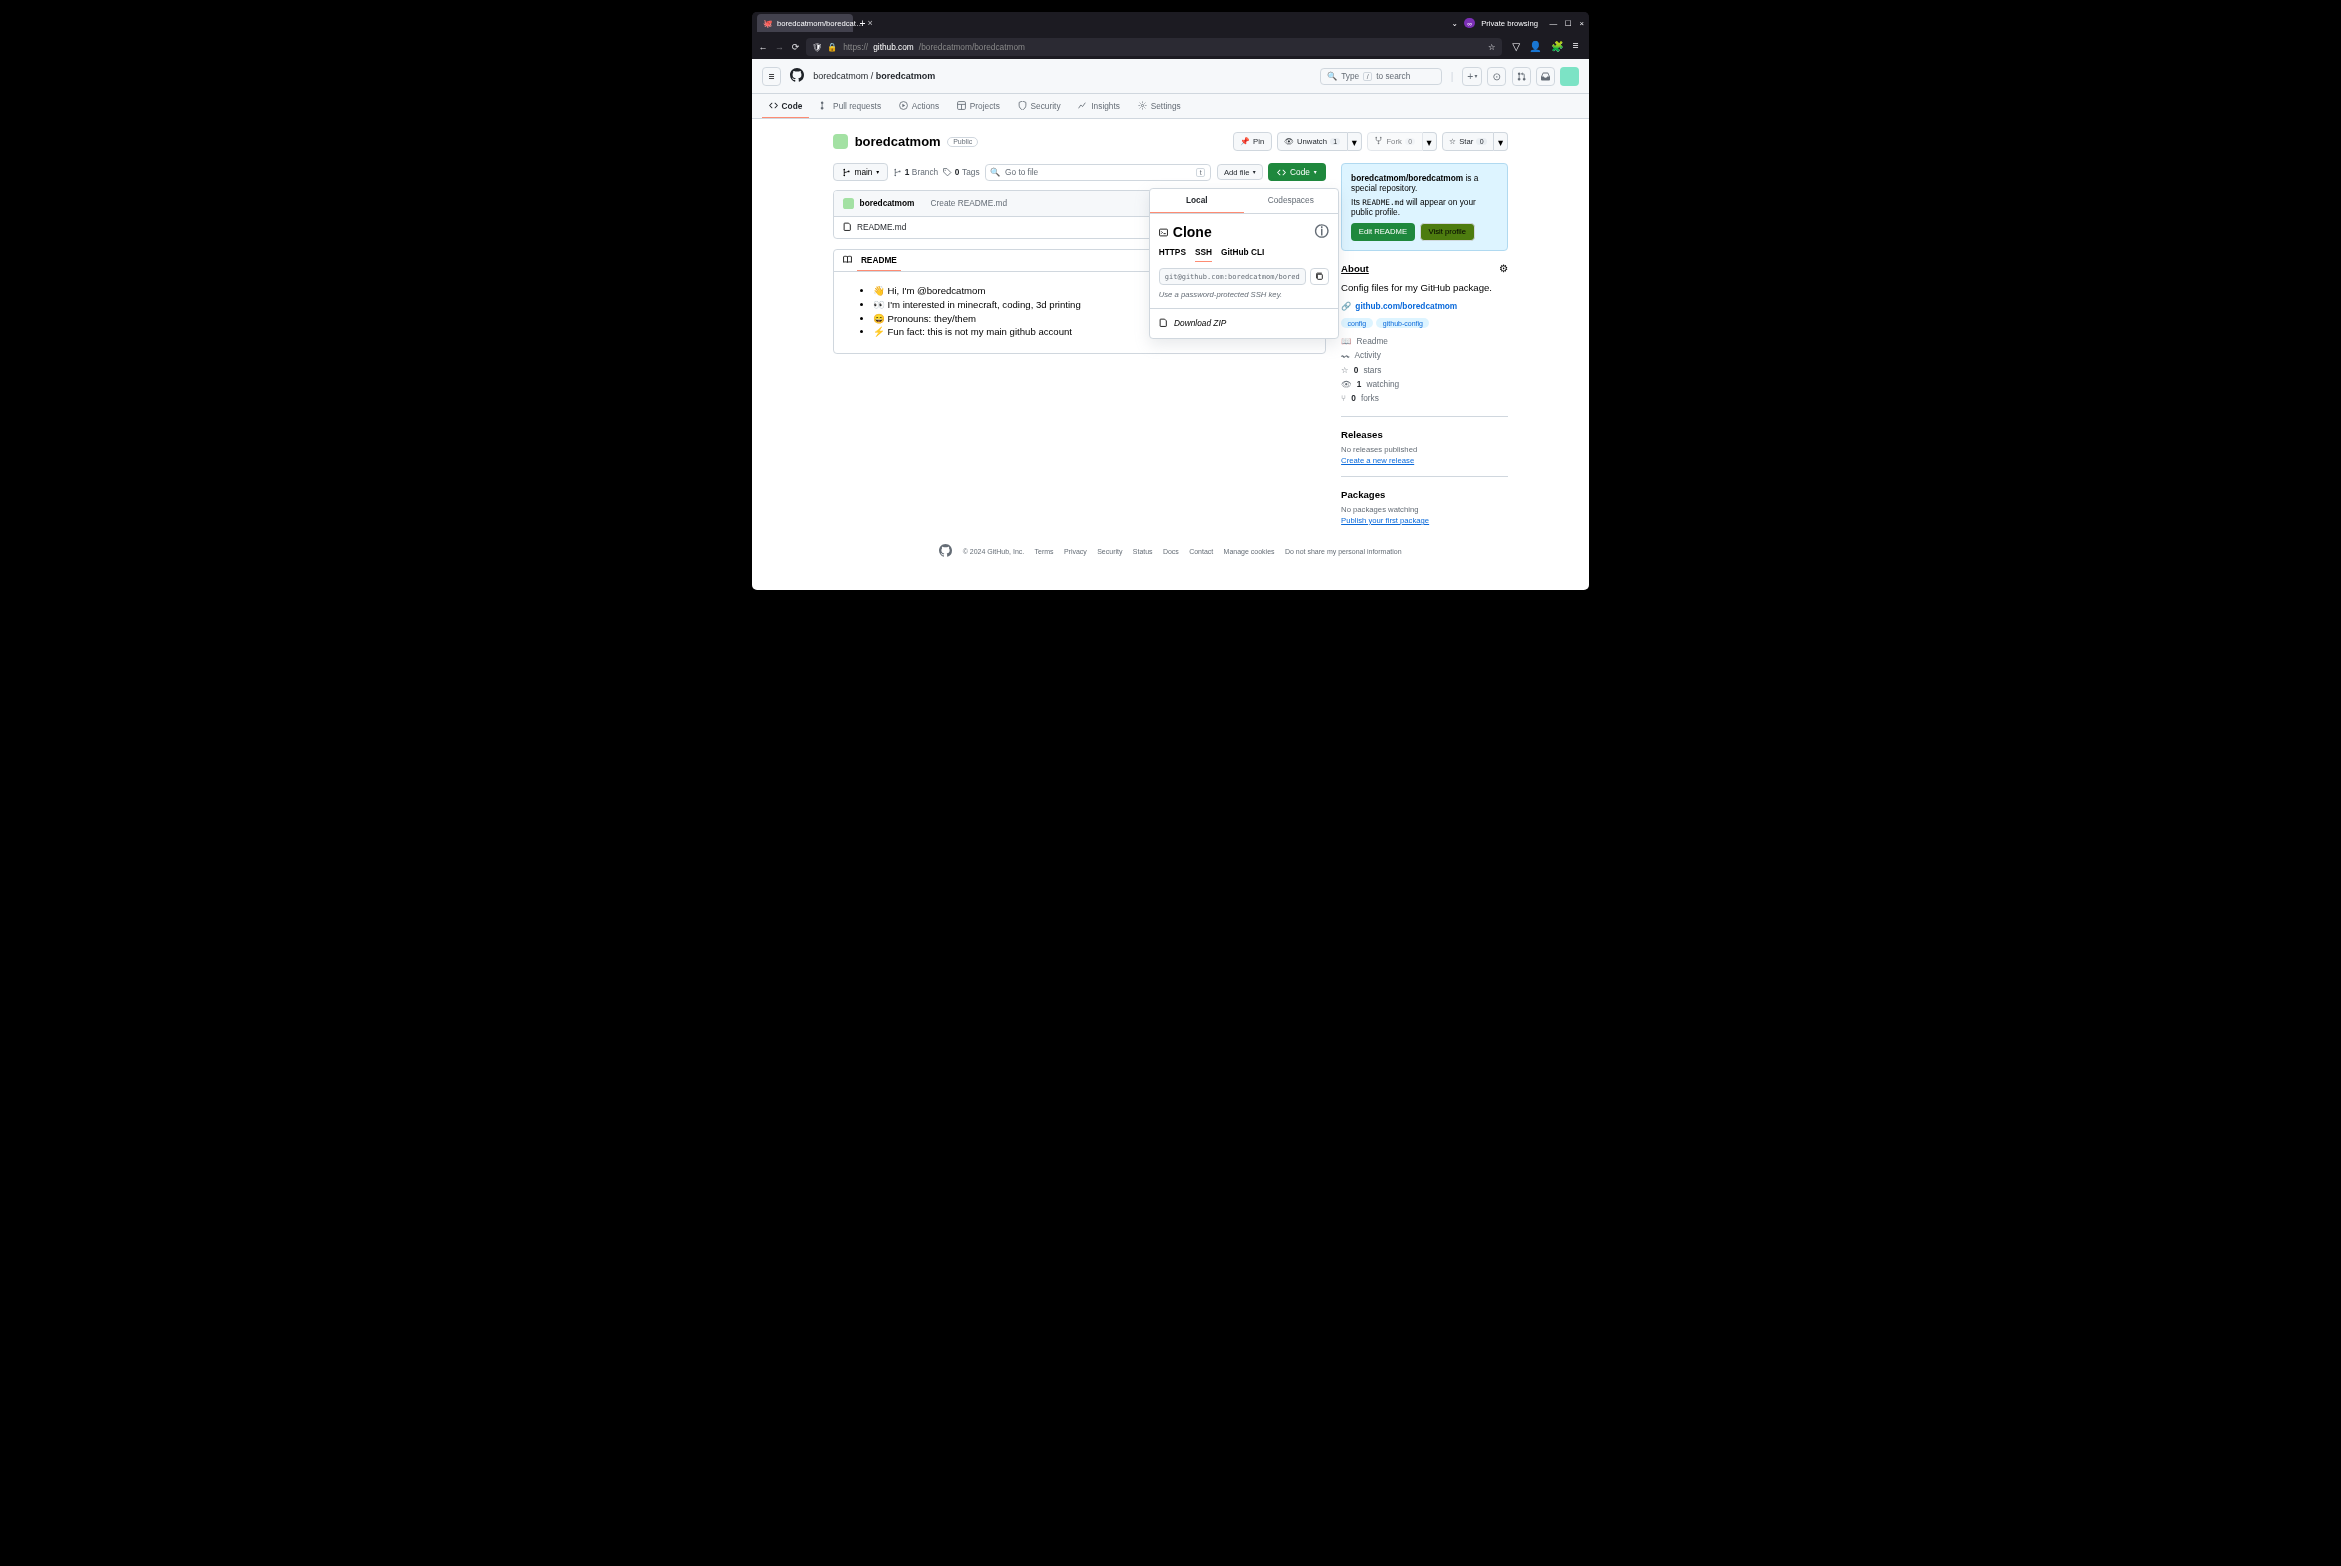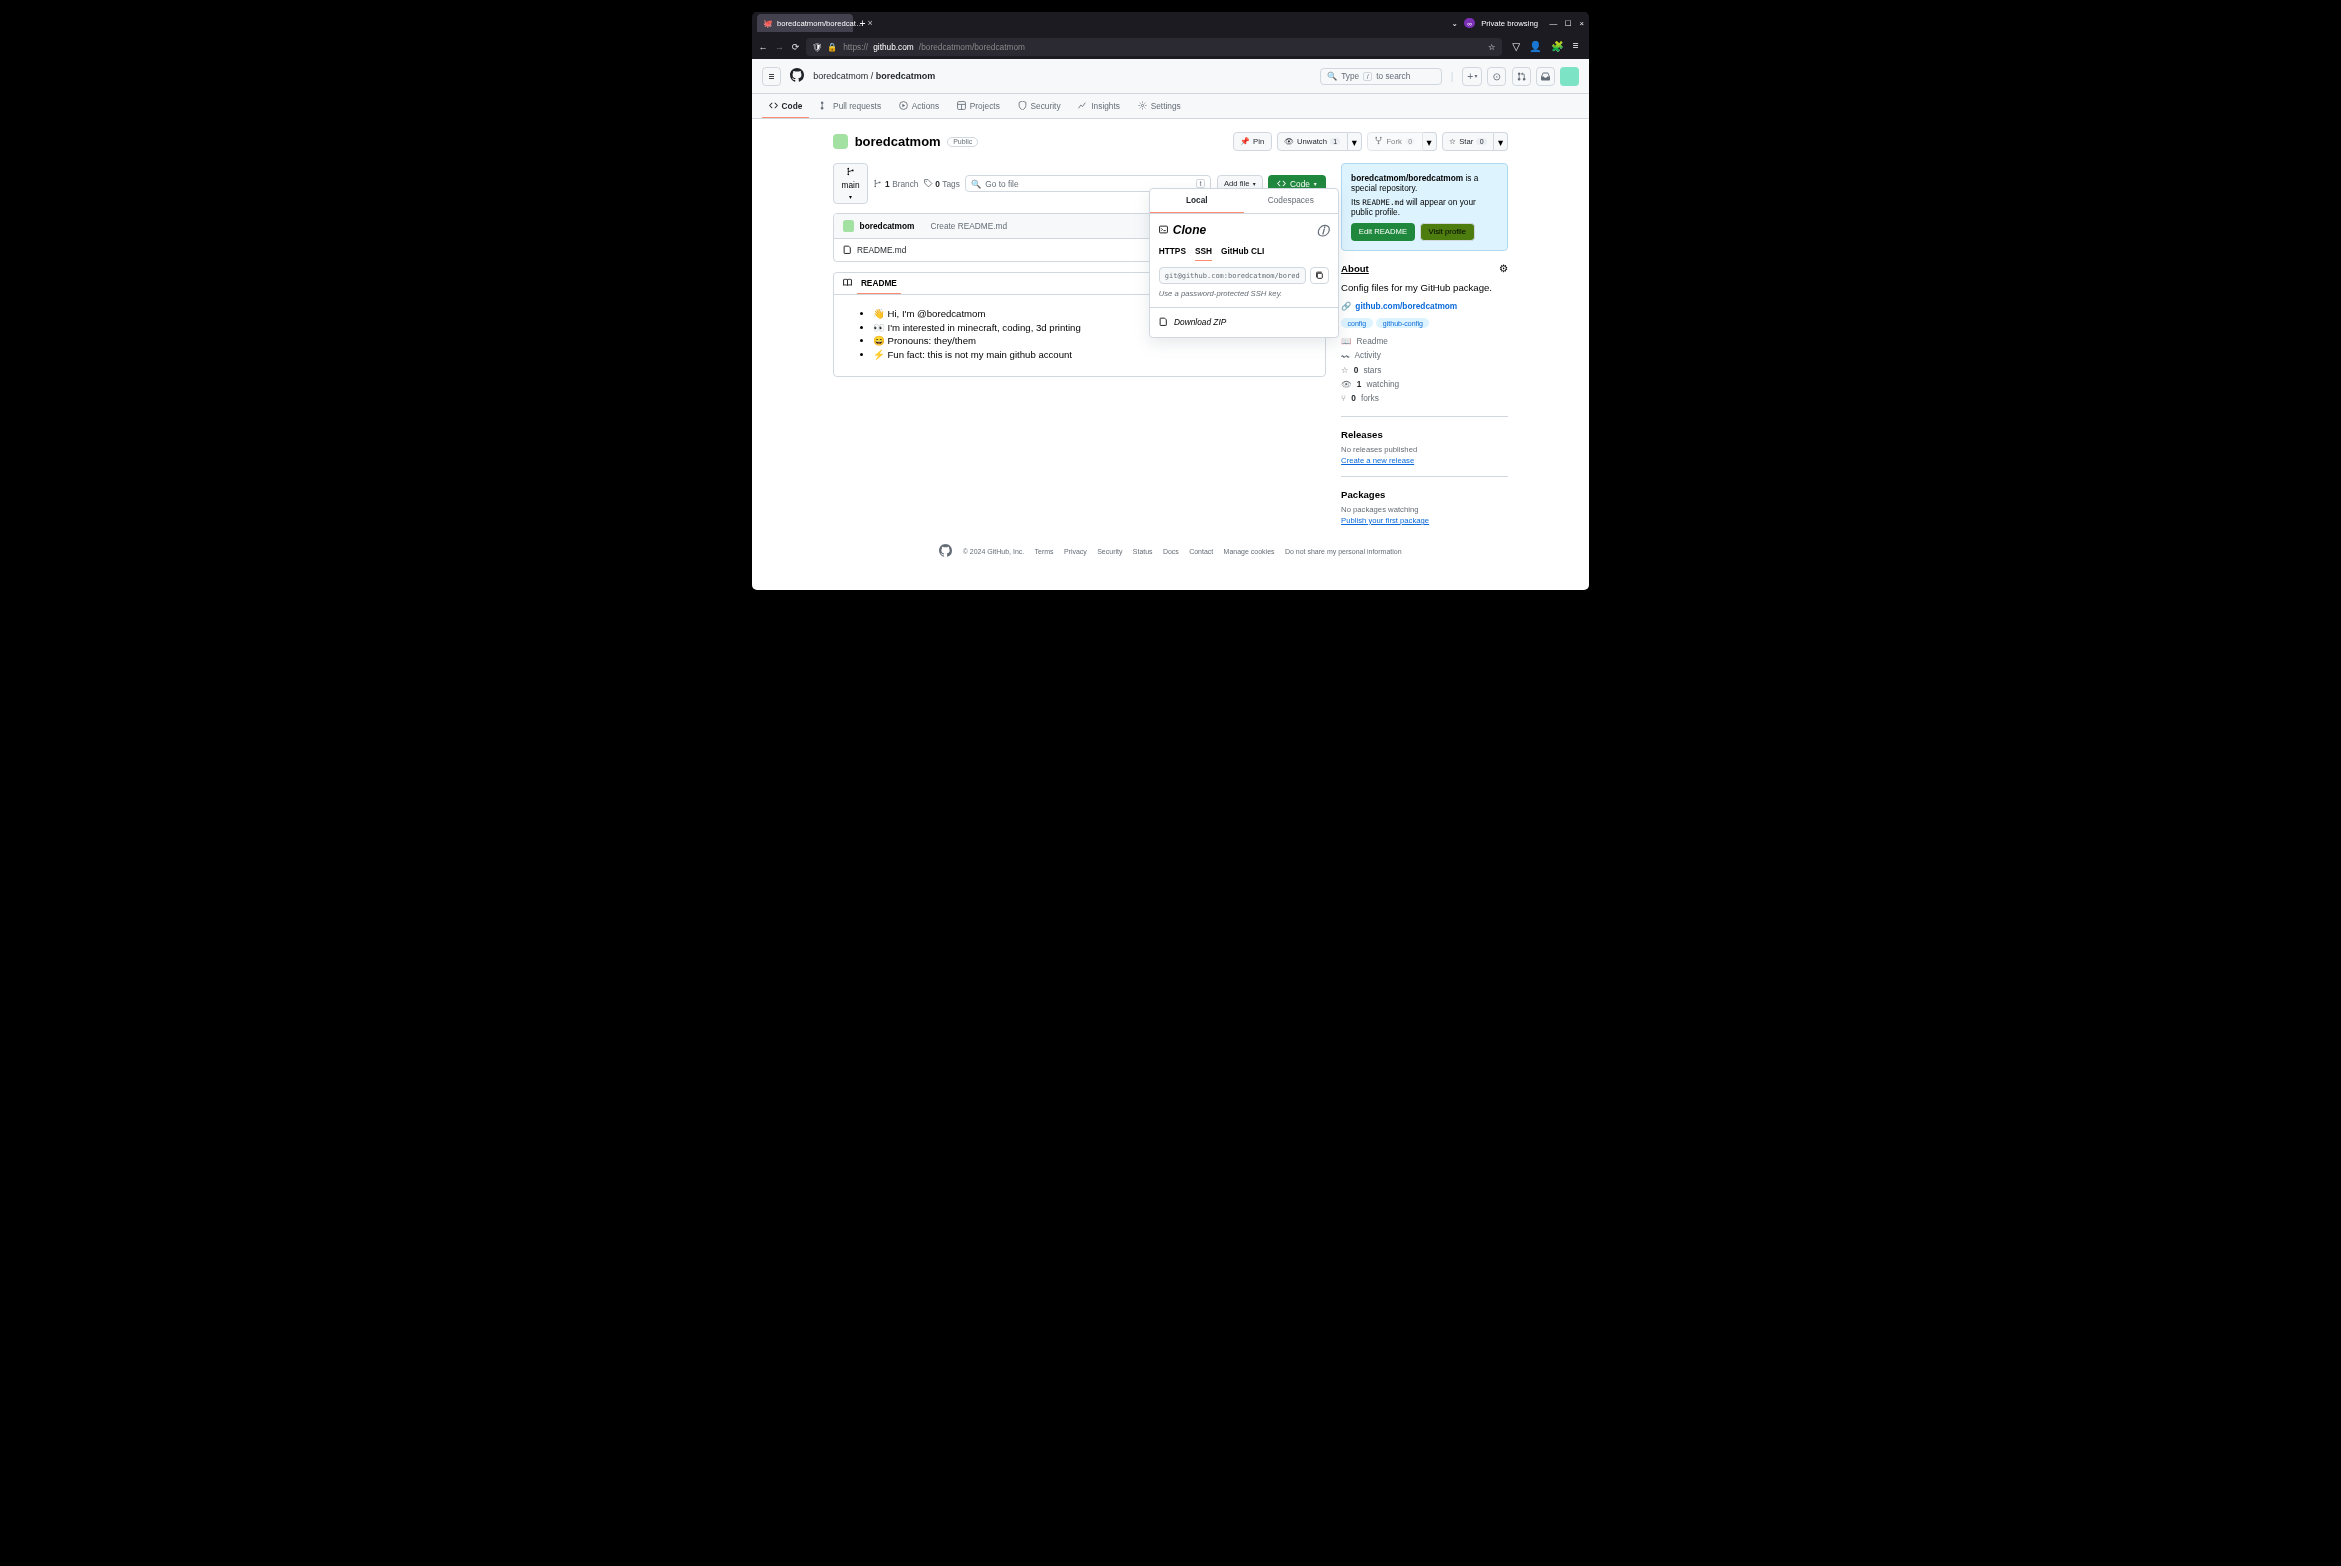--- a/index.html
+++ b/index.html
@@ -46,21 +46,21 @@
 .badge-public { border: 0.6px solid #d0d7de; border-radius: 6.4px; padding: 0.6px 5.1px; font-size: 7px; color: #656d76; }
 .repo-head-spacer { flex: 1; }
 .repo-actions { display: flex; gap: 5.1px; }
 .btn { border: 0.6px solid #d0d7de; background: #f6f8fa; border-radius: 3.9px; padding: 2.6px 6.4px; font-size: 7.7px; display: flex; align-items: center; gap: 3.2px; cursor: pointer; color: #24292f; }
 .btn .count { background: #eaeef2; border-radius: 5.1px; padding: 0 3.2px; font-size: 7px; }
 .btn-drop { border: 0.6px solid #d0d7de; background: #f6f8fa; border-radius: 3.9px; padding: 2.6px 3.9px; cursor: pointer; }
 .repo-body { display: flex; gap: 15.4px; }
 .main-col { flex: 1; min-width: 0; }
 .side-col { width: 167px; flex-shrink: 0; }
 .toolbar { display: flex; gap: 5.1px; margin-bottom: 9px; align-items: center; }
-.branch-btn { border: 0.6px solid #d0d7de; background: #f6f8fa; border-radius: 3.9px; padding: 3.2px 7.7px; font-size: 8.3px; display: flex; align-items: center; gap: 3.9px; cursor: pointer; flex-direction: column; }
+.branch-btn { border: 0.6px solid #d0d7de; background: #f6f8fa; border-radius: 3.9px; padding: 3.2px 7.7px; font-size: 8.3px; display: flex; align-items: center; gap: 3.9px; cursor: pointer; }
 .stat-link { font-size: 8.3px; color: #656d76; display: flex; align-items: center; gap: 2.6px; }
 .stat-link .num { color: #1f2328; font-weight: 600; }
 .gotofile { border: 0.6px solid #d0d7de; border-radius: 3.9px; padding: 2.6px 5.1px; font-size: 8.3px; color: #656d76; flex: 1; display: flex; align-items: center; gap: 3.9px; cursor: pointer; }
 .gotofile .kbd { border: 0.6px solid #d0d7de; border-radius: 1.9px; padding: 0 2.6px; font-size: 7px; margin-left: auto; }
 .btn-green { background: #1f883d; color: #fff; border: none; border-radius: 3.9px; padding: 3.9px 9px; font-size: 8.3px; display: flex; align-items: center; gap: 3.9px; cursor: pointer; }
 .files-box { border: 0.6px solid #d0d7de; border-radius: 3.9px; overflow: hidden; margin-bottom: 10.3px; }
 .files-head { background: #f6f8fa; border-bottom: 0.6px solid #d0d7de; padding: 6.4px 9px; display: flex; align-items: center; gap: 5.1px; font-size: 8.3px; }
 .files-head .author { font-weight: 600; }
 .files-head .msg { color: #656d76; padding-left: 11px; }
 .file-row { padding: 5.1px 9px; display: flex; align-items: center; gap: 5.1px; font-size: 8.3px; border-bottom: 0.6px solid #d0d7de; }
@@ -92,21 +92,21 @@
 .divider { border-top: 0.6px solid #d0d7de; margin: 11.6px 0; }
 .section h3 { font-size: 9.6px; margin-bottom: 5.1px; }
 .section .muted { color: #656d76; font-size: 7.7px; }
 .section a { color: #0969da; font-size: 7.7px; text-decoration: underline; }
 .code-dropdown { position: absolute; top: 25px; right: 139px; width: 190px; background: #fff; border: 0.6px solid #d0d7de; border-radius: 3.9px; box-shadow: 0 5.1px 15.4px rgba(140,149,159,0.2); z-index: 100; }
 .dd-tabs { display: flex; border-bottom: 0.6px solid #d0d7de; }
 .dd-tab { flex: 1; text-align: center; padding: 6.4px; font-size: 8.3px; cursor: pointer; color: #656d76; border-bottom: 1.3px solid transparent; }
 .dd-tab.active { border-bottom: 1.3px solid #fd8c73; color: #1f2328; font-weight: 600; }
 .dd-section { padding: 9px; border-bottom: 0.6px solid #d0d7de; }
 .dd-section:last-child { border-bottom: none; font-style: italic; }
-.dd-title { font-size: 12px; font-weight: 600; display: flex; gap: 5.1px; margin-bottom: 6.4px; font-style: italic; }
+.dd-title { font-size: 14px; font-weight: 600; display: flex; align-items: center; gap: 5.1px; margin-bottom: 6.4px; }
 .dd-title .help { margin-left: auto; color: #656d76; }
 .clone-tabs { display: flex; gap: 9px; font-size: 8.3px; margin-bottom: 6.4px; }
 .clone-tab { cursor: pointer; font-weight: 600; padding-bottom: 3.9px; border-bottom: 1.3px solid transparent; }
 .clone-tab.active { border-bottom: 1.3px solid #fd8c73; }
 .clone-field { display: flex; gap: 3.9px; margin-bottom: 5.1px; }
 .clone-input { flex: 1; border: 0.6px solid #d0d7de; border-radius: 3.9px; padding: 3.2px 5.1px; font-family: monospace; font-size: 7px; background: #f6f8fa; color: #656d76; }
 .copy-btn { border: 0.6px solid #d0d7de; border-radius: 3.9px; width: 19px; display: flex; align-items: center; justify-content: center; cursor: pointer; }
 .clone-hint { font-size: 7.7px; color: #656d76; font-style: italic; }
 .dd-link { display: flex; align-items: center; gap: 6.4px; font-size: 8.3px; cursor: pointer; }
 .footer { border-top: none; padding: 19px 0; display: flex; align-items: center; justify-content: center; gap: 10.3px; font-size: 7px; color: #656d76; }

